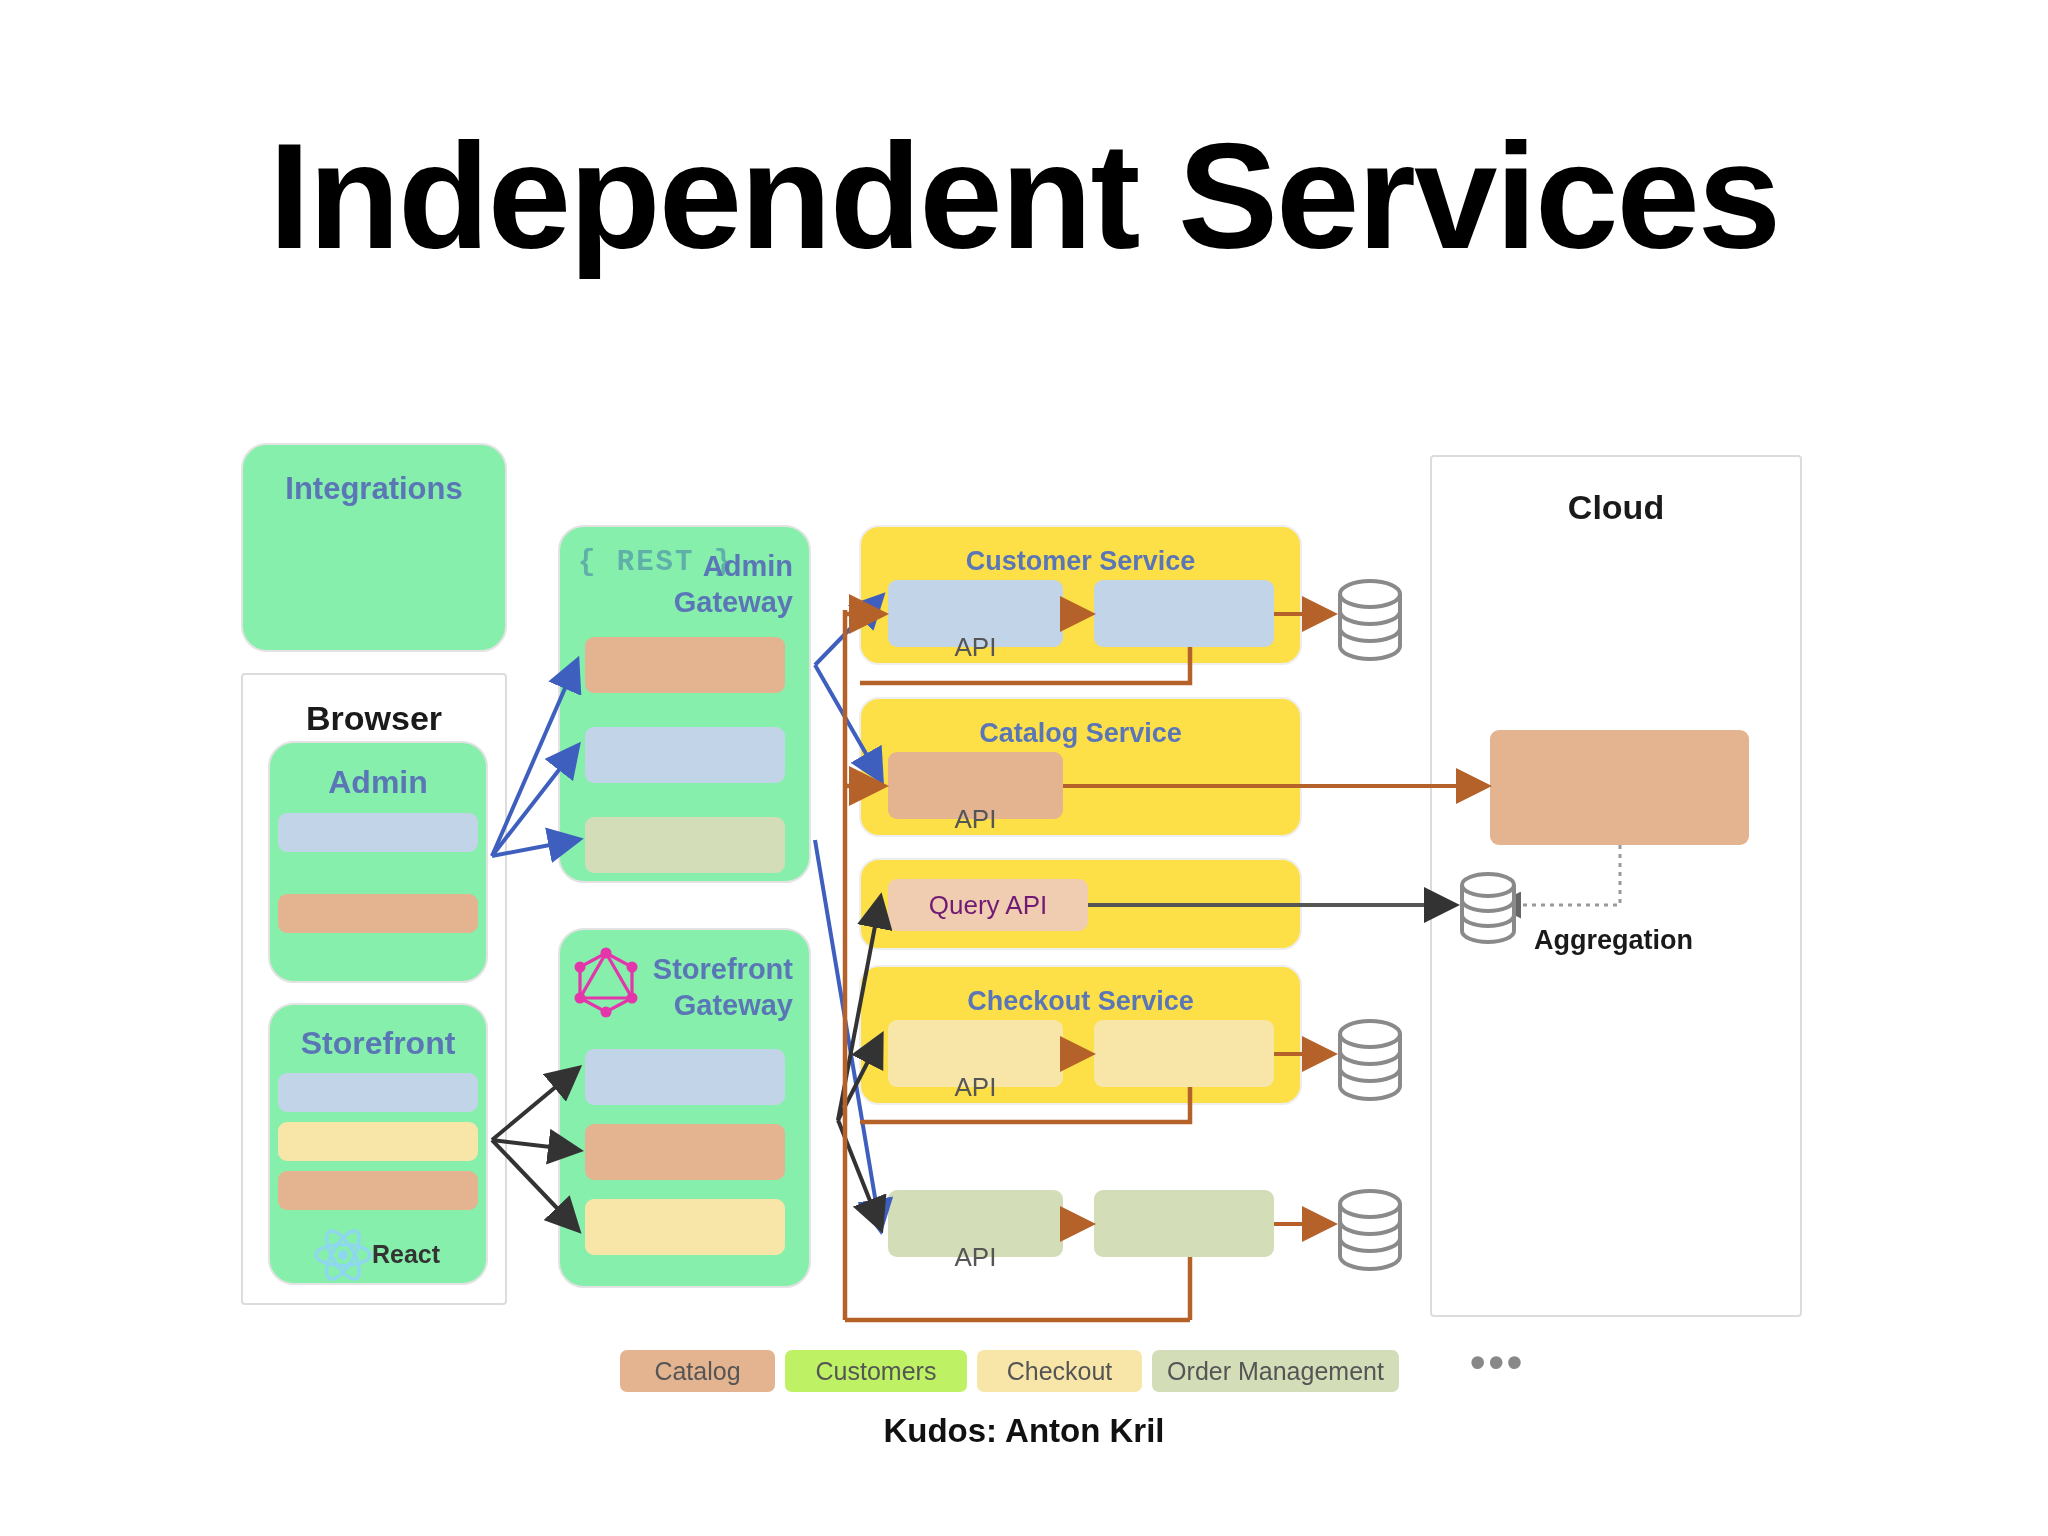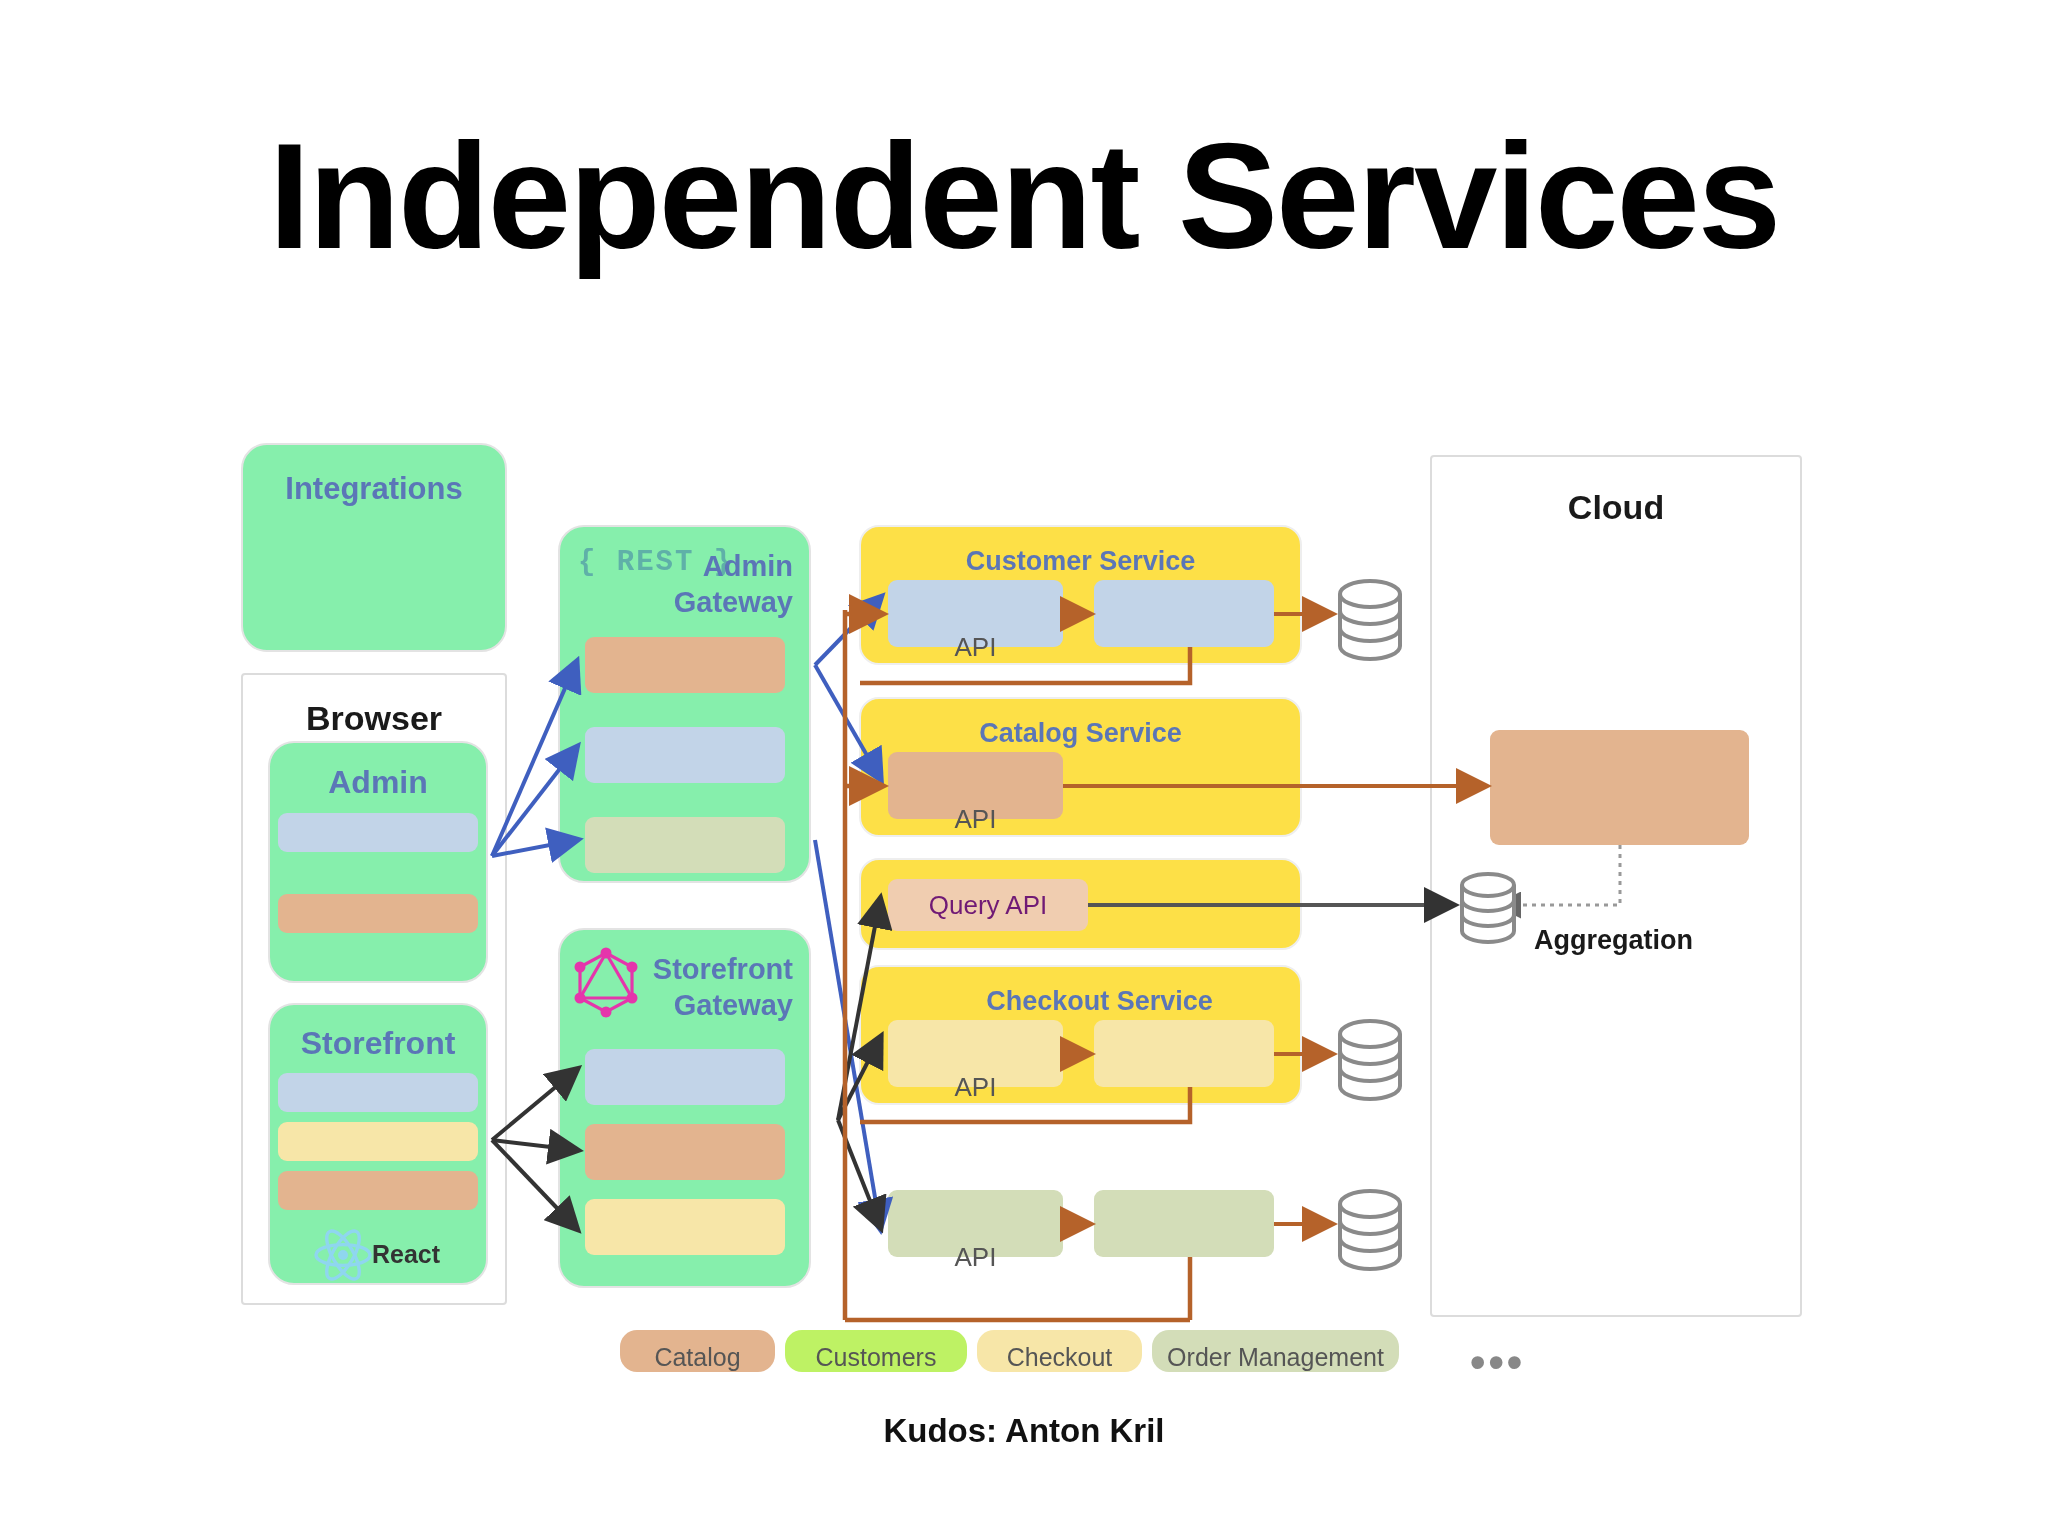--- a/index.html
+++ b/index.html
@@ -53,24 +53,25 @@
     font-family:"Liberation Sans",sans-serif;
   }
 
   .svc-title{
     position:absolute;width:100%;text-align:center;
     color:#5b76b7;font-size:27px;font-weight:700;
     font-family:"Liberation Sans",sans-serif;
   }
 
   .legend-chip{
-    position:absolute;border-radius:17px;box-sizing:border-box;
-    display:flex;align-items:flex-end;justify-content:center;
+    position:absolute;border-radius:7px;box-sizing:border-box;
+    display:flex;align-items:center;justify-content:center;
     color:#555;font-size:25px;font-family:"Liberation Sans",sans-serif;
     height:42px;
+    margin-top:20px;
   }
 
   #kudos{
     position:absolute;left:0;top:1412px;width:2048px;text-align:center;
     font-size:33px;font-weight:700;color:#111;
     font-family:"Liberation Sans",sans-serif;
   }
 
   #ellipsis{
     position:absolute;color:#888;font-size:44px;font-weight:700;
@@ -185,21 +186,21 @@
   <div class="bar c-orange" style="left:888px;top:752px;width:175px;height:67px;">
     <div class="api-lbl">API</div>
   </div>
 
   <div class="panel svc-panel" style="left:859px;top:858px;width:443px;height:92px;">
   </div>
   <div class="bar c-orange-lt" style="left:888px;top:879px;width:200px;height:52px;">
     <div class="box-lbl">Query API</div>
   </div>
 
-  <div class="panel svc-panel" style="left:859px;top:965px;width:443px;height:140px;padding-left:19px;">
+  <div class="panel svc-panel" style="left:859px;top:965px;width:443px;height:140px;">
     <div class="svc-title" style="top:19px;">Checkout Service</div>
   </div>
   <div class="bar c-yellow" style="left:888px;top:1020px;width:175px;height:67px;">
     <div class="api-lbl">API</div>
   </div>
   <div class="bar c-yellow" style="left:1094px;top:1020px;width:180px;height:67px;"></div>
 
   <div class="bar c-green" style="left:888px;top:1190px;width:175px;height:67px;">
     <div class="api-lbl">API</div>
   </div>

